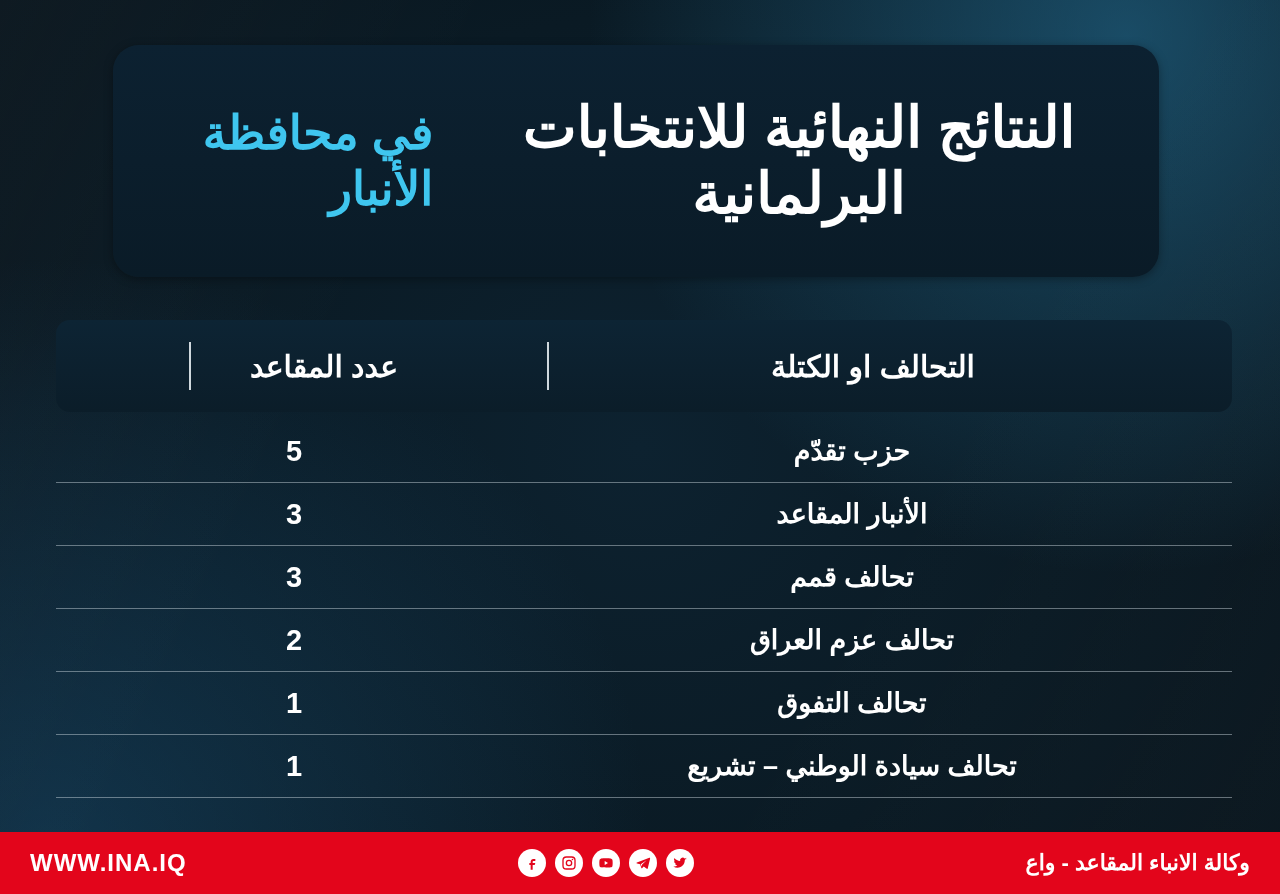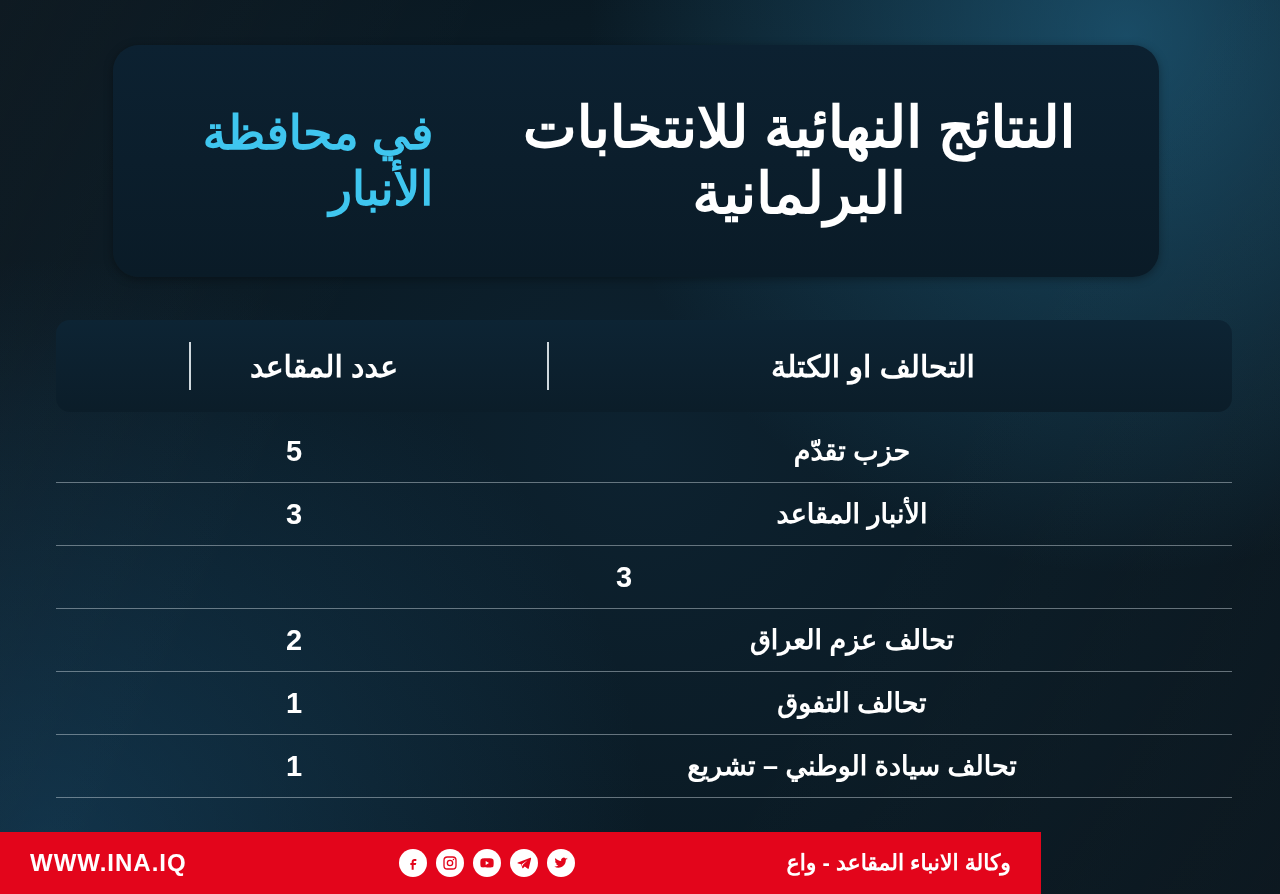--- a/index.html
+++ b/index.html
@@ -143,21 +143,21 @@
     font-weight: bold;
     text-align: center;
     direction: ltr;
   }
 
   
   .footer {
     position: absolute;
     left: 0;
     bottom: 0;
-    width: 1041px;
+    width: 1280px;
     height: 62px;
     background: #e3051b;
     display: flex;
     align-items: center;
     justify-content: space-between;
     direction: ltr;
     padding: 0 30px;
     box-sizing: border-box;
   }
   .footer-site {
@@ -213,20 +213,21 @@
     <div class="rows">
       <div class="row">
         <div class="cell-name">حزب تقدّم</div>
         <div class="cell-seats">5</div>
       </div>
       <div class="row">
         <div class="cell-name">الأنبار المقاعد</div>
         <div class="cell-seats">3</div>
       </div>
       <div class="row">
+        <div class="cell-name">تحالف قمم</div>
         <div class="cell-seats">3</div>
       </div>
       <div class="row">
         <div class="cell-name">تحالف عزم العراق</div>
         <div class="cell-seats">2</div>
       </div>
       <div class="row">
         <div class="cell-name">تحالف التفوق</div>
         <div class="cell-seats">1</div>
       </div>

